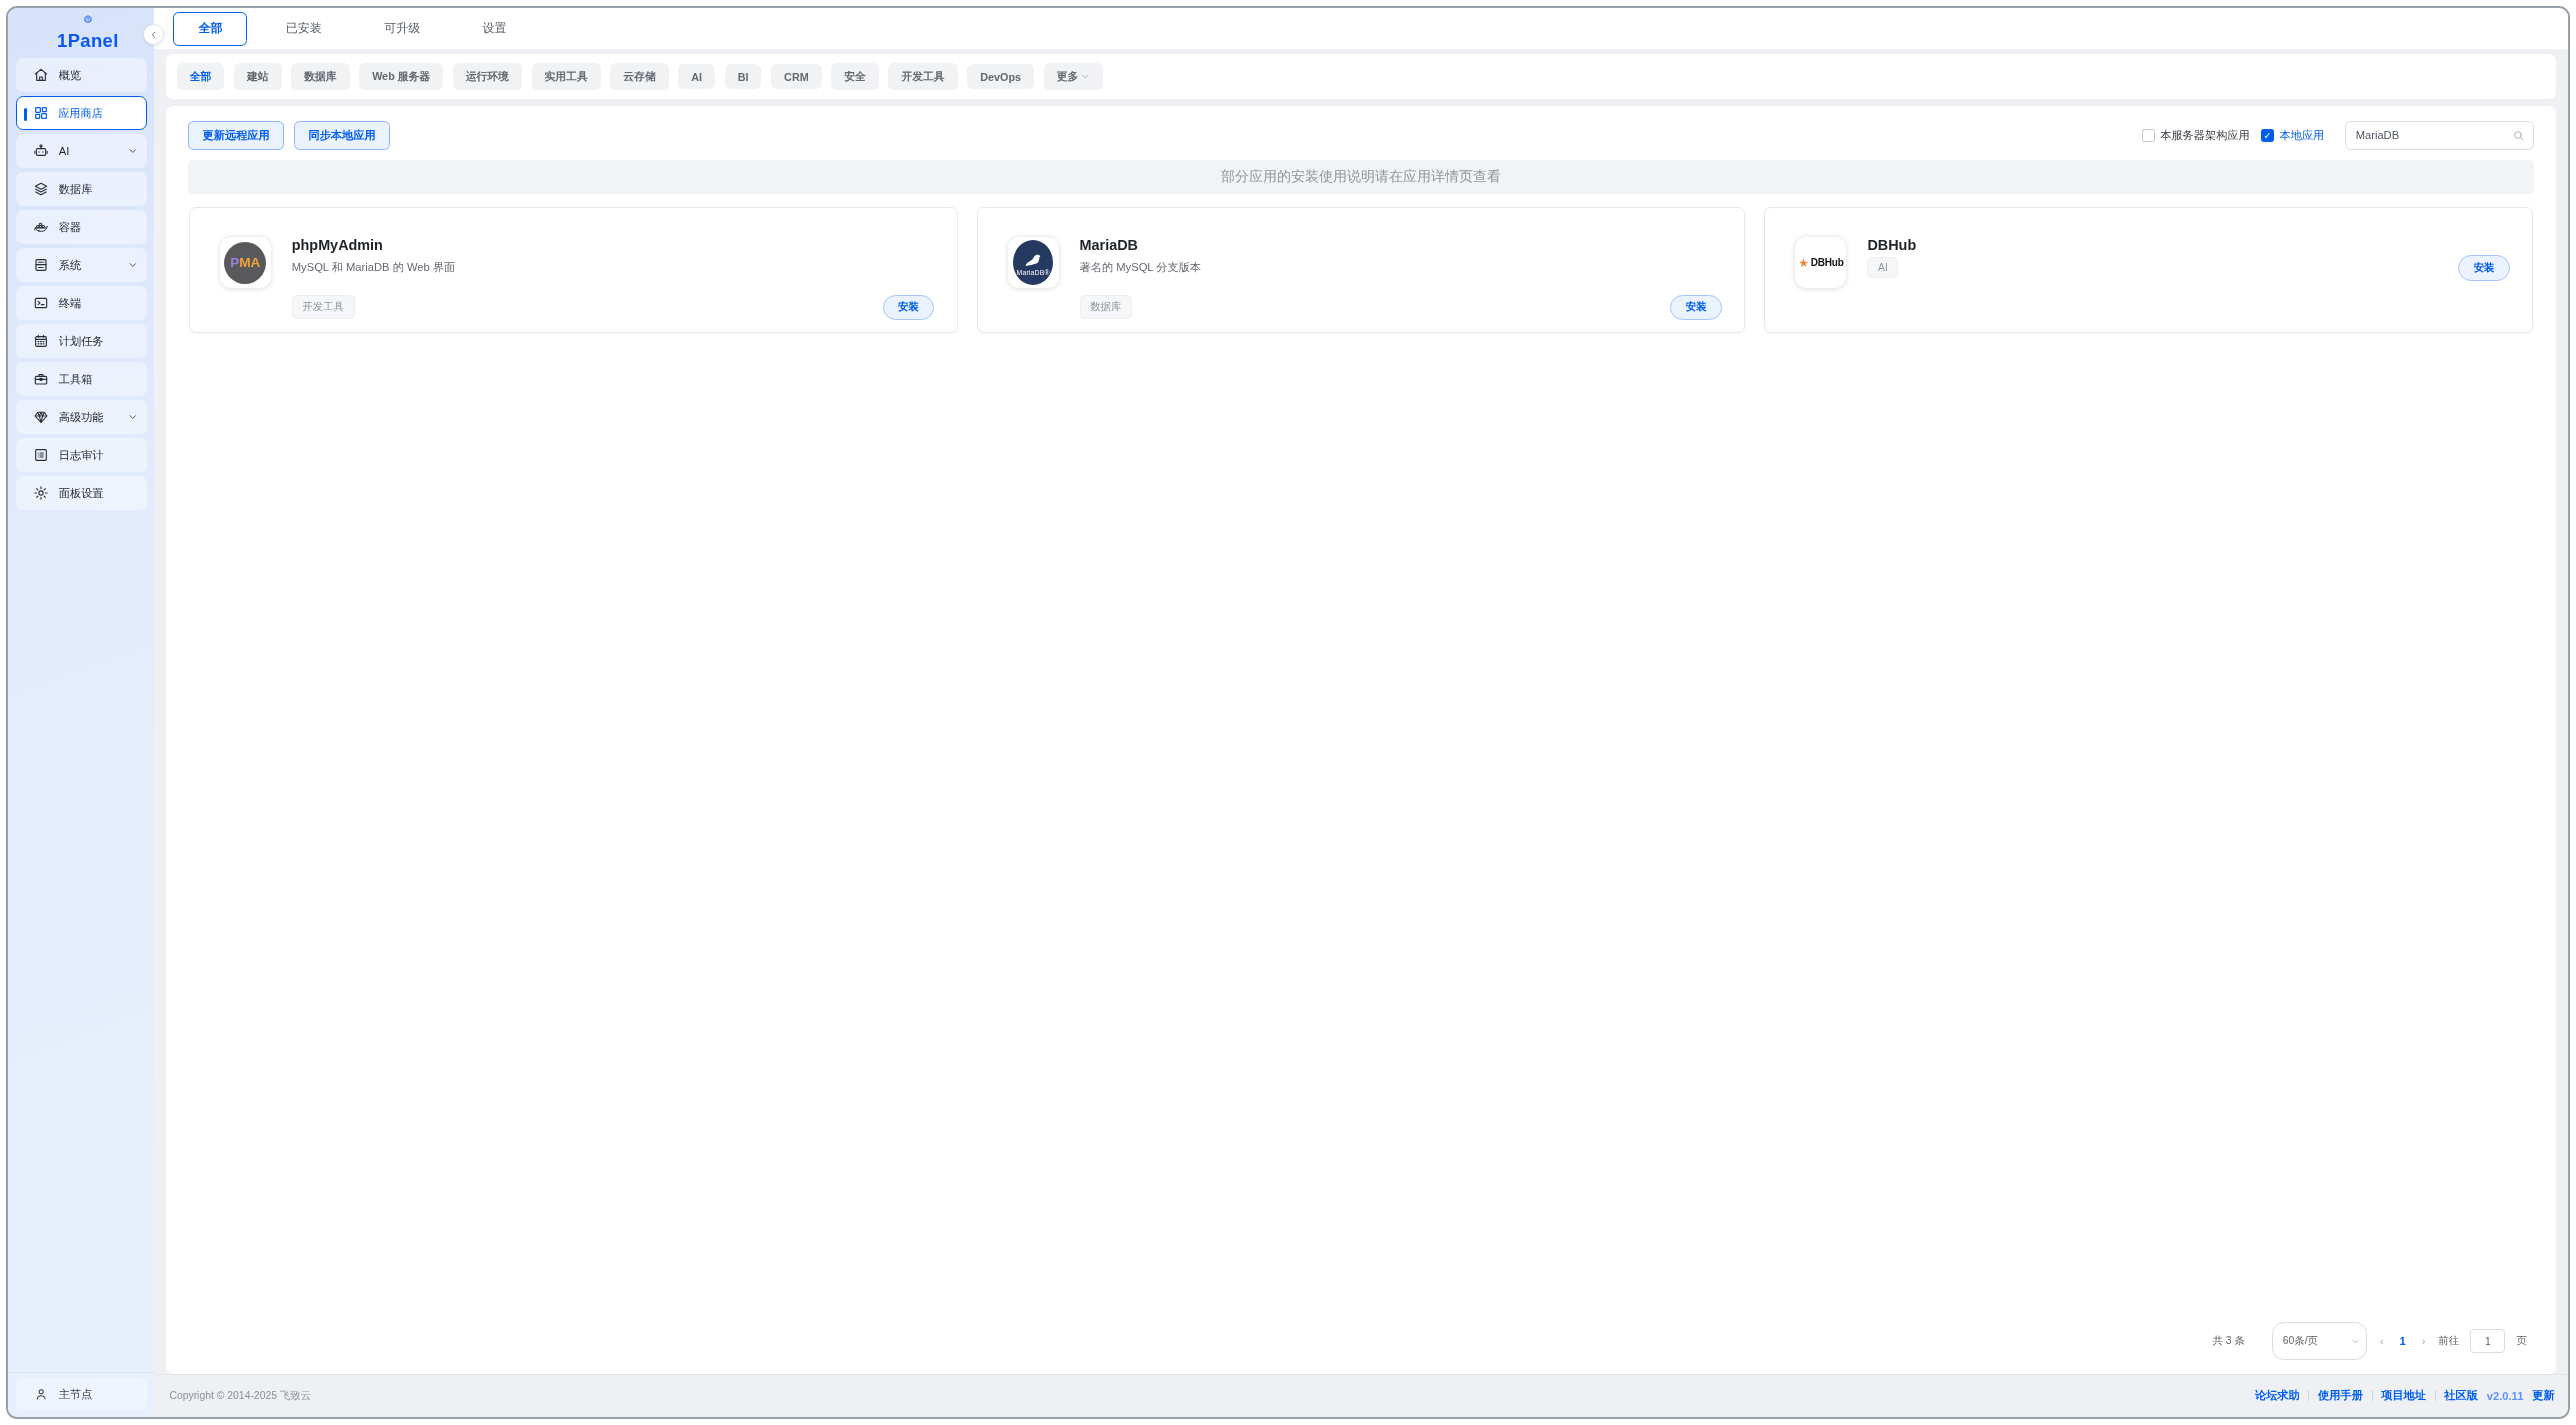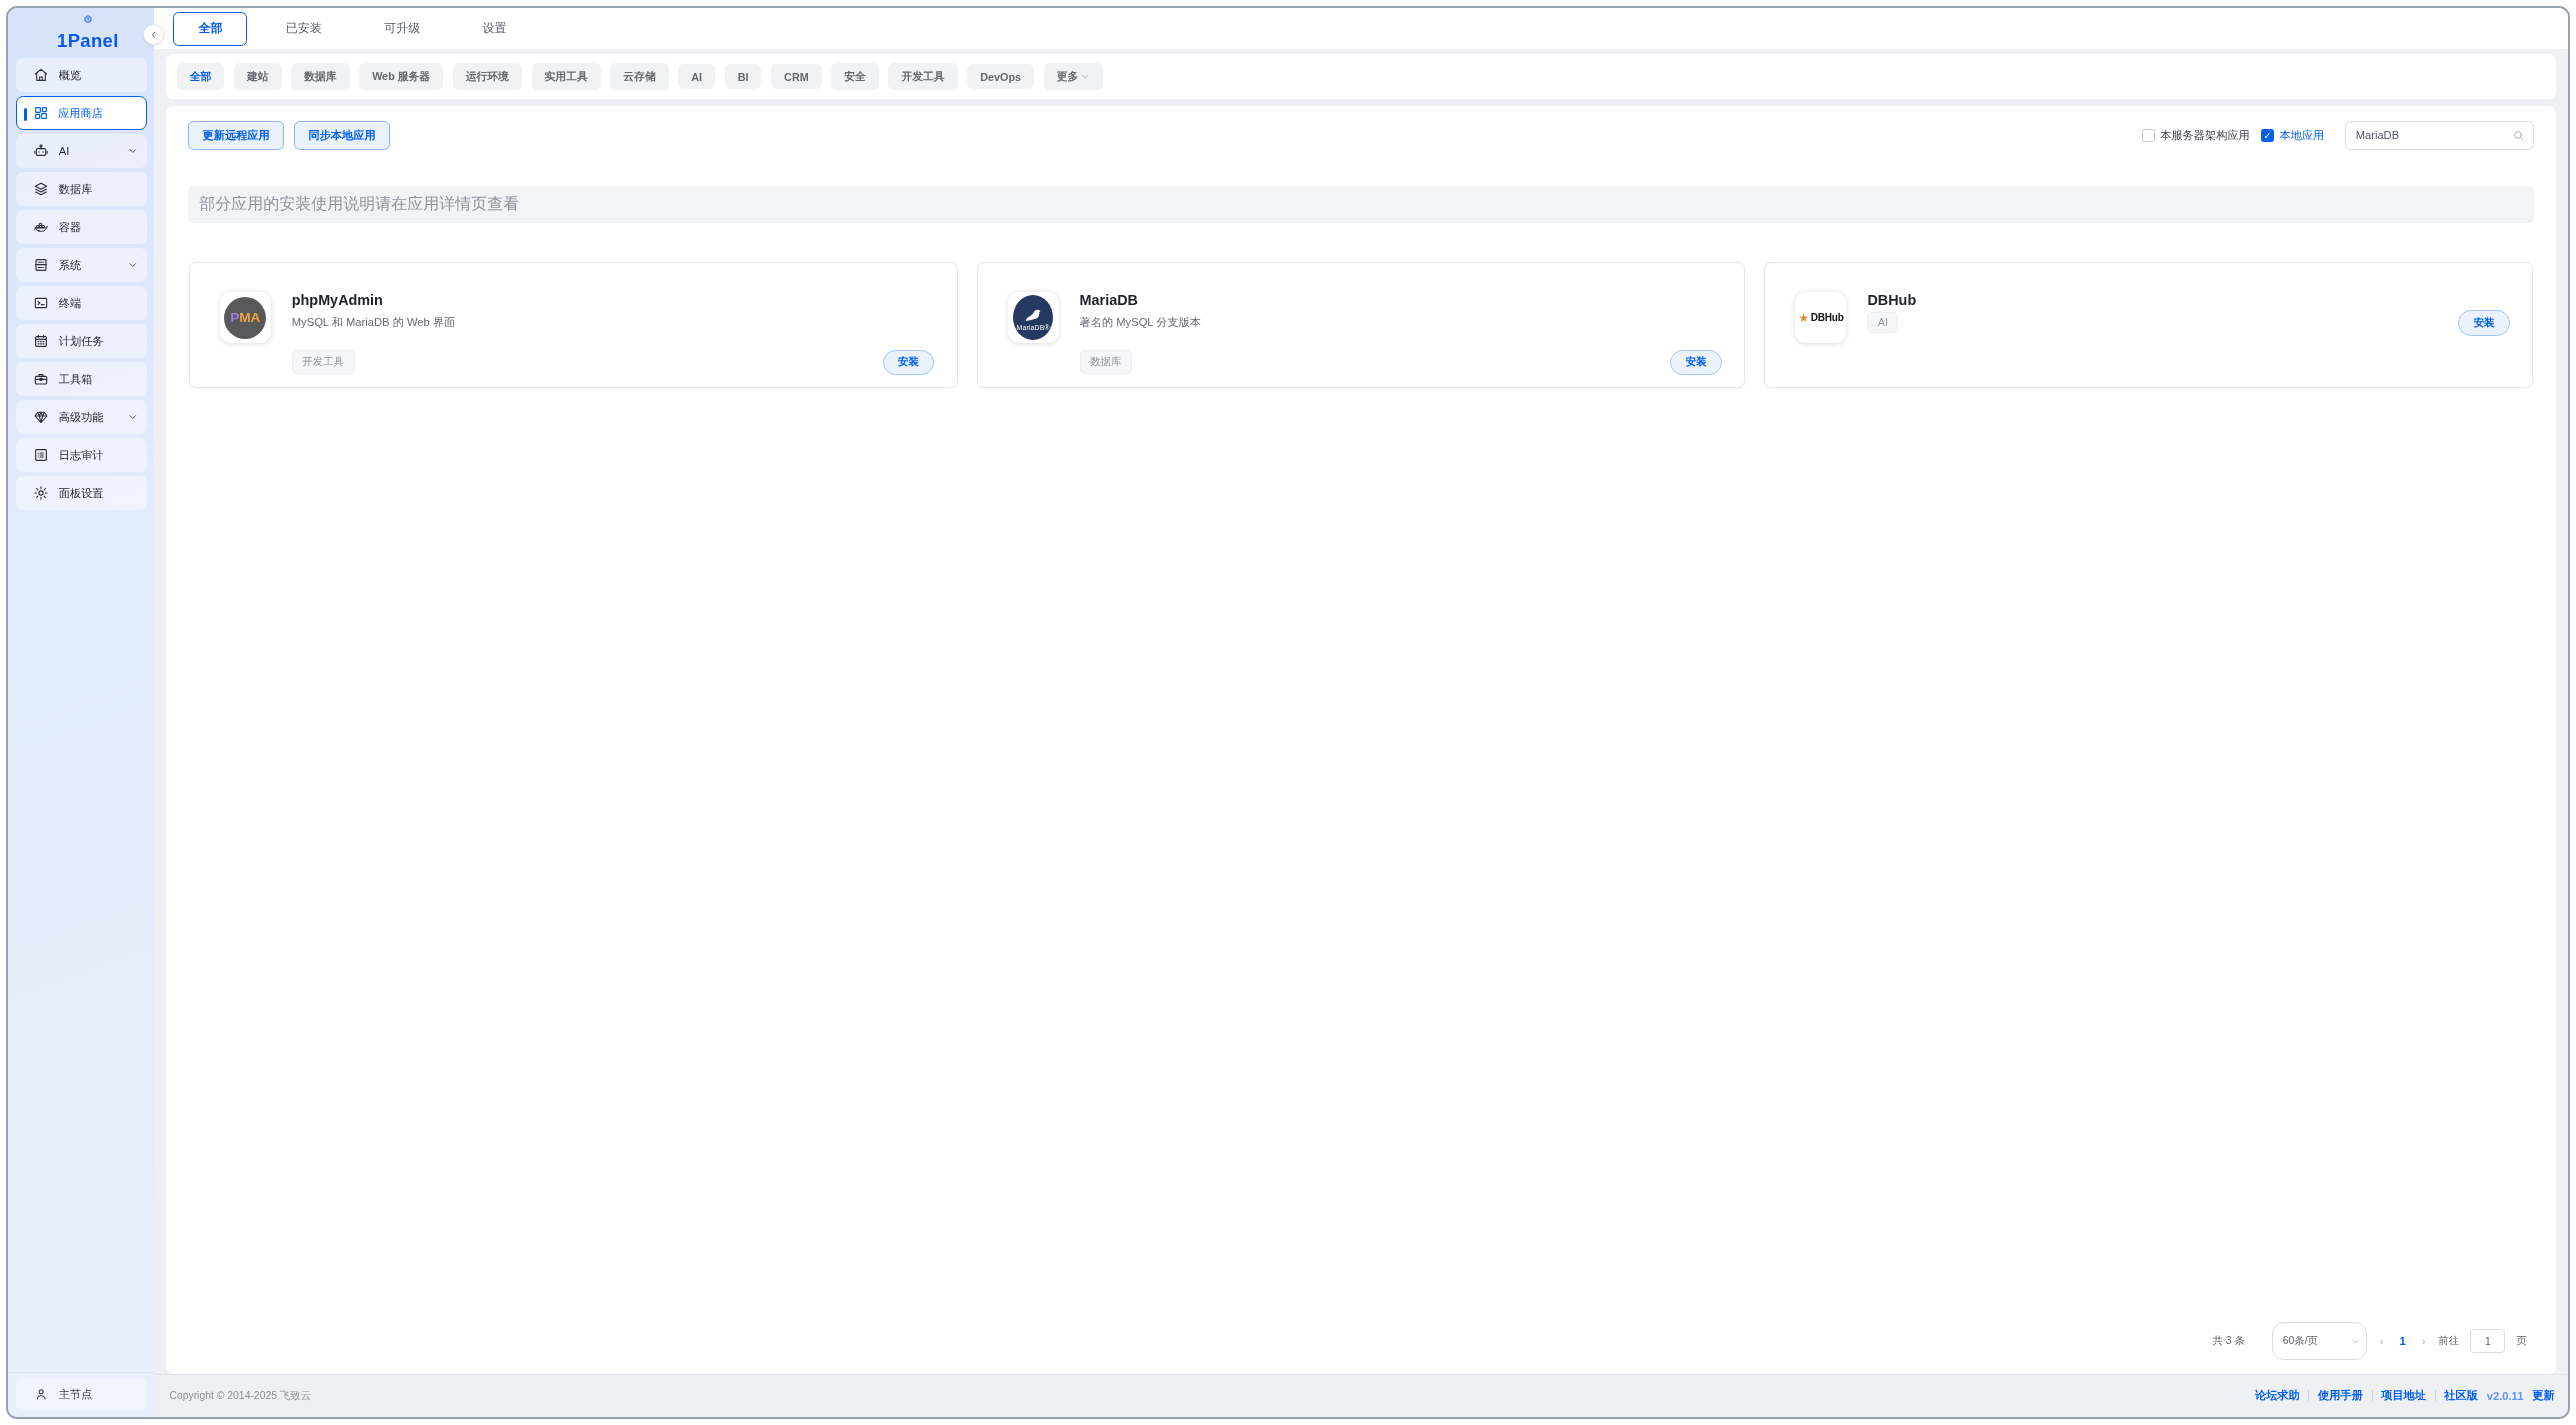--- a/index.html
+++ b/index.html
@@ -43,33 +43,33 @@
   .tab{font-size:12px;color:#555a63;padding:7.2px 24px;cursor:pointer;}
   .tab.active{color:var(--blue);border:1.6px solid var(--blue);border-radius:5.6px;font-weight:bold;}
   .tab+.tab{margin-left:14.4px;}
 
   .scrollarea{flex:1;padding:4px 11.2px 0 11.2px;display:flex;flex-direction:column;min-height:0;}
   .chips-panel{background:var(--panel);border-radius:7.2px;padding:8.8px 11.2px;display:flex;gap:9.6px;align-items:center;flex:0 0 auto;}
   .chip{background:var(--chip-bg);border-radius:5.6px;padding:6.4px 13px;font-size:10.8px;font-weight:bold;color:var(--gray-text);white-space:nowrap;cursor:pointer;}
   .chip.active{color:var(--blue);}
   .chip.more{display:flex;align-items:center;gap:3.2px;}
 
-  .main-panel{background:var(--panel);border-radius:7.2px;margin-top:7.2px;flex:1;display:flex;flex-direction:column;min-height:0;padding:0 22.4px;gap:26px;}
+  .main-panel{background:var(--panel);border-radius:7.2px;margin-top:7.2px;flex:1;display:flex;flex-direction:column;min-height:0;padding:0 22.4px;}
   .toolbar{margin-top:15px;display:flex;align-items:center;flex:0 0 29px;}
   .btn-light{height:29px;padding:0 13.6px;background:var(--blue-light-bg);border:0.8px solid var(--blue-border);border-radius:5.6px;color:var(--blue);font-size:11.2px;font-weight:bold;cursor:pointer;font-family:inherit;}
   .btn-light+.btn-light{margin-left:9.6px;}
   .toolbar-right{margin-left:auto;display:flex;align-items:center;gap:11.2px;}
   .cb-group{display:flex;align-items:center;gap:5.6px;cursor:pointer;}
   .cb{width:13px;height:13px;border-radius:2.4px;border:0.8px solid #c4c8d0;background:#fff;display:inline-flex;align-items:center;justify-content:center;}
   .cb.checked{background:var(--blue);border-color:var(--blue);color:#fff;font-size:9.6px;font-weight:bold;line-height:1;}
   .cb-label{font-size:11.2px;color:#3a3f47;}
   .cb-label.blue{color:var(--blue);}
   .search-box{width:189px;height:29px;border:0.8px solid #d8dce3;border-radius:5.6px;background:#fff;display:flex;align-items:center;padding:0 8px 0 9.6px;margin-left:9.6px;}
   .search-box input{border:none;outline:none;flex:1;font-size:11.2px;color:#4e5560;font-family:inherit;background:transparent;}
-  .notice{margin-top:10.4px;background:#f2f3f5;border-radius:4.8px;padding:8px 11.2px;font-size:16px;color:var(--muted);flex:0 0 auto;}
+  .notice{margin-top:10.4px;background:#f2f3f5;border-radius:4.8px;padding:8px 11.2px;font-size:14px;color:var(--muted);flex:0 0 auto;text-align:center;}
 
   .cards{margin-top:13px;display:flex;gap:19px;flex:0 0 auto;padding:0 0.8px;}
   .card{flex:1;border:0.8px solid var(--line);border-radius:7.2px;background:#fff;box-shadow:0 0.8px 3.2px rgba(31,35,41,.04);height:126px;display:flex;gap:21px;padding:29px 22.4px 0 30px;cursor:pointer;}
   .app-icon{width:51px;height:51px;flex:0 0 51px;border-radius:11.2px;background:#fff;box-shadow:0 0.8px 4.8px rgba(31,35,41,.16);display:flex;align-items:center;justify-content:center;overflow:hidden;}
   .card-right{flex:1;min-width:0;display:flex;flex-direction:column;}
   .card-title{font-size:14.4px;font-weight:bold;color:var(--ink);}
   .card-desc{margin-top:5.6px;font-size:11.2px;color:var(--gray-text);line-height:17px;min-height:34px;overflow:hidden;}
   .card-foot{display:flex;align-items:center;margin-top:1.6px;}
   .tag{background:#f5f6f8;border:0.8px solid #eceef1;border-radius:4.8px;padding:4px 9.6px;font-size:10.4px;color:var(--muted);}
   .install-btn{margin-left:auto;background:var(--blue-light-bg);border:0.8px solid #a6c6fa;border-radius:800px;padding:4.8px 14.4px;font-size:10.4px;font-weight:bold;color:var(--blue);cursor:pointer;font-family:inherit;}

